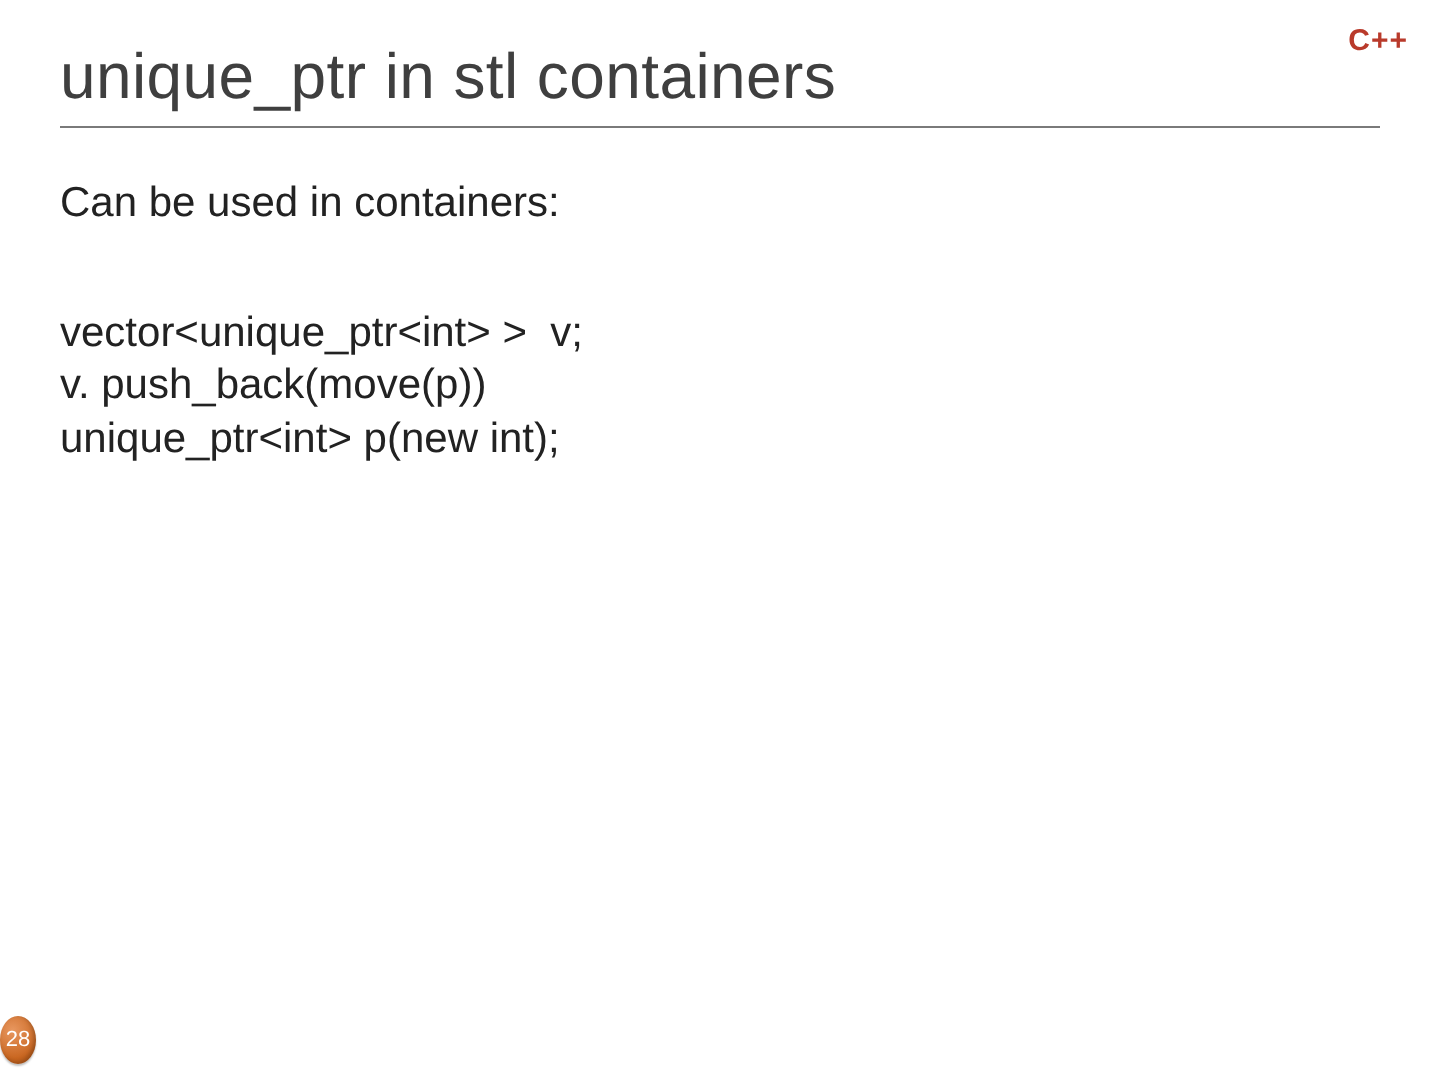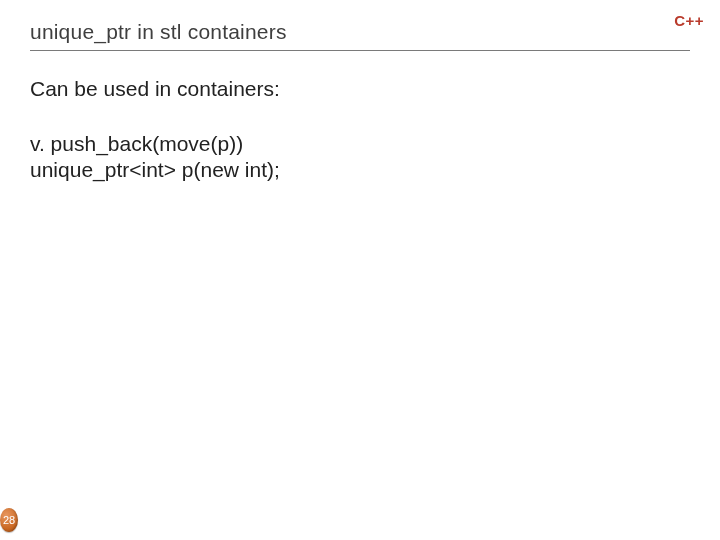--- a/index.html
+++ b/index.html
@@ -9,37 +9,37 @@
     font-family: Arial, Helvetica, sans-serif;
     position: relative;
   }
   .slide {
     width: 720px;
     height: 540px;
     position: relative;
     padding: 18px 30px 30px 30px;
   }
   .title {
-    font-size: 21px;
+    font-size: 32px;
     color: #3f3f3f;
     font-weight: normal;
     letter-spacing: 0.2px;
     margin-top: 2px;
     margin-bottom: 6px;
   }
   .underline {
     border: none;
     border-top: 1.5px solid #7a7a7a;
     margin-bottom: 26px;
     width: 100%;
   }
   .subtitle {
     font-size: 21px;
     color: #222;
-    margin-bottom: 30px;
+    margin-bottom: 40px;
   }
   .code-line {
     font-size: 21px;
     color: #222;
     line-height: 1.25;
     white-space: pre;
   }
   .cpp-badge {
     position: absolute;
     top: 12px;
@@ -74,20 +74,21 @@
 <div class="slide">
 
   <div class="cpp-badge">C++</div>
 
   <h1 class="title">unique_ptr in stl containers</h1>
   <hr class="underline">
 
   <p class="subtitle">Can be used in containers:</p>
 
   <div>
+    <div class="code-line">vector&lt;unique_ptr&lt;int&gt; &gt;  v;</div>
     <div class="code-line">v. push_back(move(p))</div>
     <div class="code-line">unique_ptr&lt;int&gt; p(new int);</div>
   </div>
 
   <div class="page-badge">
     <span>28</span>
   </div>
 
 </div>
 

